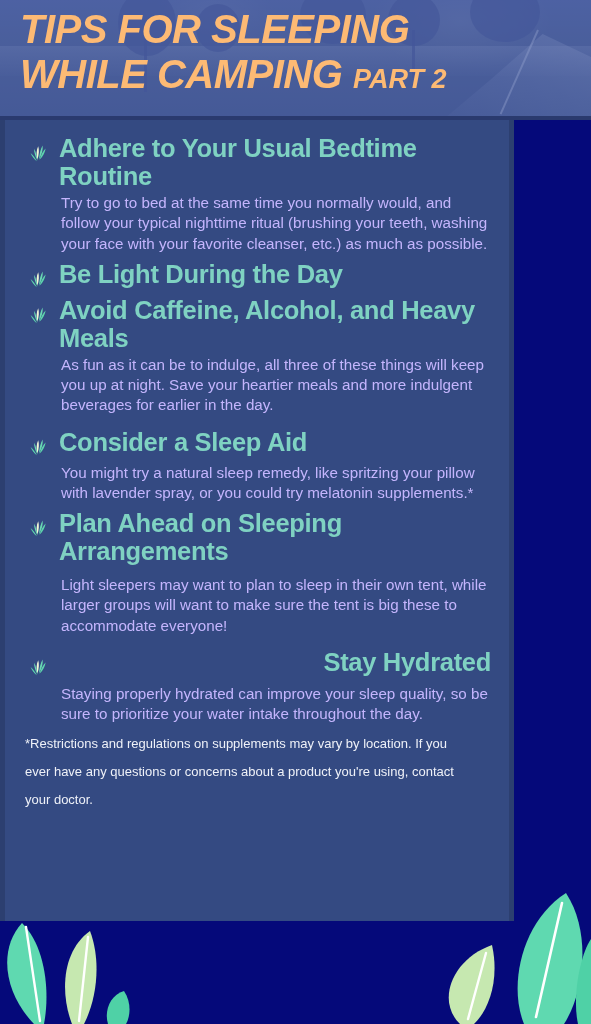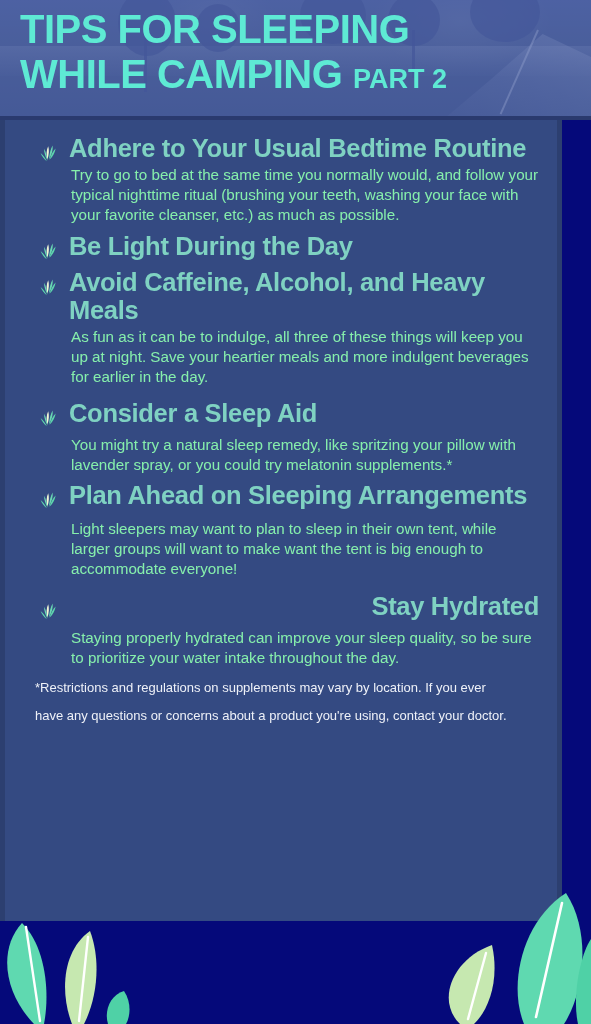--- a/index.html
+++ b/index.html
@@ -66,45 +66,46 @@
     background:linear-gradient(180deg, rgba(190,203,238,.22), rgba(150,166,212,.04));
   }
   .header-veil {
     position:absolute; inset:0;
     background:rgba(63,84,152,.50);
   }
   .header-title {
     position:absolute;
     left:20px; top:8px;
     z-index:4;
-    color:#5eead4;
+    color:#fdba74;
     font-weight:bold;
     letter-spacing:-0.5px;
     line-height:1.08;
+    font-style:italic;
   }
   .title-l1 { font-size:40px; display:block; }
   .title-l2 { font-size:40px; display:block; margin-top:2px; }
   .title-part { font-size:27px; letter-spacing:0px; }
 
   .header-rule {
     position:absolute; left:0; top:116px;
     width:591px; height:4px;
     background:#2a3a6e;
     z-index:5;
   }
 
   
   .body-panel {
     position:relative;
-    width:562px;
+    width:514px;
     height:803px;
     background:#344a82;
     border-left:5px solid #2c3f70;
     border-right:5px solid #2c3f70;
-    padding:16px 18px 0 24px;
+    padding:16px 18px 0 14px;
     overflow:hidden;
   }
 
   .tip {
     display:flex;
     align-items:flex-start;
     margin-bottom:2px;
   }
   .leaf-bullet {
     flex:0 0 auto;
@@ -115,21 +116,21 @@
 
   .tip-heading {
     color:#7fd2c2;
     font-size:25.5px;
     font-weight:bold;
     line-height:1.10;
     letter-spacing:-0.3px;
     margin:0 0 3px 0;
   }
   .tip-text {
-    color:#86efac;
+    color:#c4b5fd;
     font-size:15.2px;
     line-height:1.33;
     padding-left:2px;
     margin-bottom:4px;
   }
 
   .sp-a { margin-bottom:4px; }
   .sp-b { margin-bottom:10px; }
 
   .footnote {
@@ -247,21 +248,21 @@
         <svg viewBox="0 0 26 26" width="26" height="26" aria-hidden="true">
           <path d="M13.2 4.2c1.0 3.3 1.0 8.5-.9 13.4-1.0-4.6-1.0-9.6.9-13.4z" fill="#f3f7d6"></path>
           <path d="M17.6 3.6c.5 3.8-.6 9.0-3.6 13.6.5-5.0 1.4-10.0 3.6-13.6z" fill="#6ad9b4"></path>
           <path d="M20.6 6.4c-.4 3.6-2.6 8.0-6.2 11.4 1.5-4.5 3.4-8.8 6.2-11.4z" fill="#5ed6ad"></path>
           <path d="M9.0 6.8c1.9 2.9 3.2 7.6 3.4 11.8-1.9-3.6-3.3-8.0-3.4-11.8z" fill="#6ad9b4"></path>
           <path d="M5.6 11.0c2.5 2.1 4.8 5.2 6.2 8.2-2.7-1.9-5.1-5.0-6.2-8.2z" fill="#5ed6ad"></path>
         </svg>
       </span>
       <div class="tip-body">
         <div class="tip-heading" style="margin-bottom:10px;">Plan Ahead on Sleeping Arrangements</div>
-        <div class="tip-text sp-b">Light sleepers may want to plan to sleep in their own tent, while larger groups will want to make want the tent is big enough to accommodate everyone!</div>
+        <div class="tip-text sp-b">Light sleepers may want to plan to sleep in their own tent, while larger groups will want to make sure the tent is big these to accommodate everyone!</div>
       </div>
     </div>
 
     <div class="tip">
       <span class="leaf-bullet">
         <svg viewBox="0 0 26 26" width="26" height="26" aria-hidden="true">
           <path d="M13.2 4.2c1.0 3.3 1.0 8.5-.9 13.4-1.0-4.6-1.0-9.6.9-13.4z" fill="#f3f7d6"></path>
           <path d="M17.6 3.6c.5 3.8-.6 9.0-3.6 13.6.5-5.0 1.4-10.0 3.6-13.6z" fill="#6ad9b4"></path>
           <path d="M20.6 6.4c-.4 3.6-2.6 8.0-6.2 11.4 1.5-4.5 3.4-8.8 6.2-11.4z" fill="#5ed6ad"></path>
           <path d="M9.0 6.8c1.9 2.9 3.2 7.6 3.4 11.8-1.9-3.6-3.3-8.0-3.4-11.8z" fill="#6ad9b4"></path>

